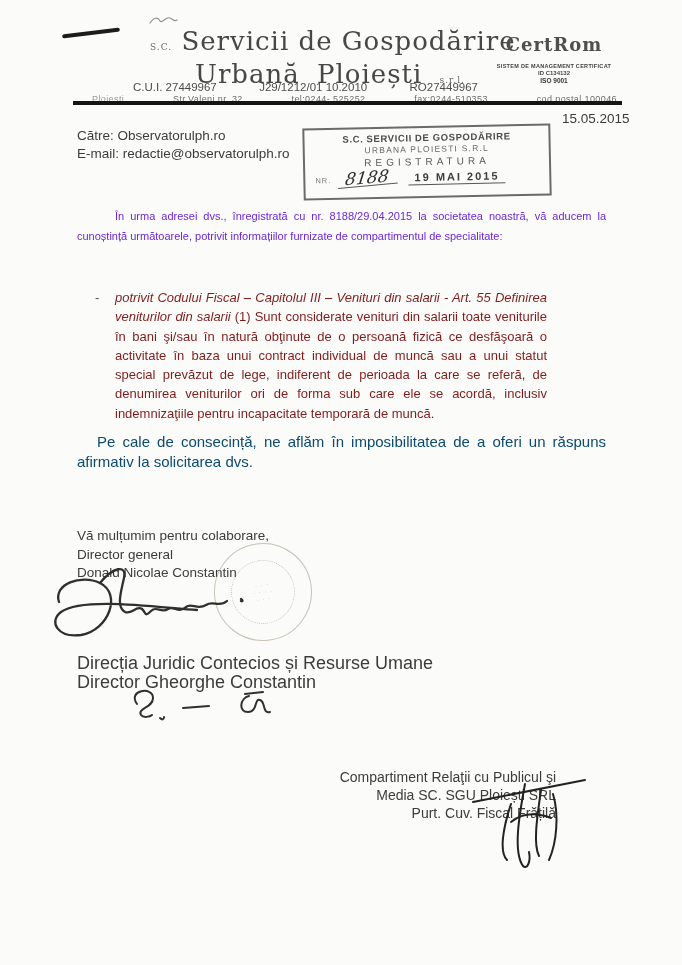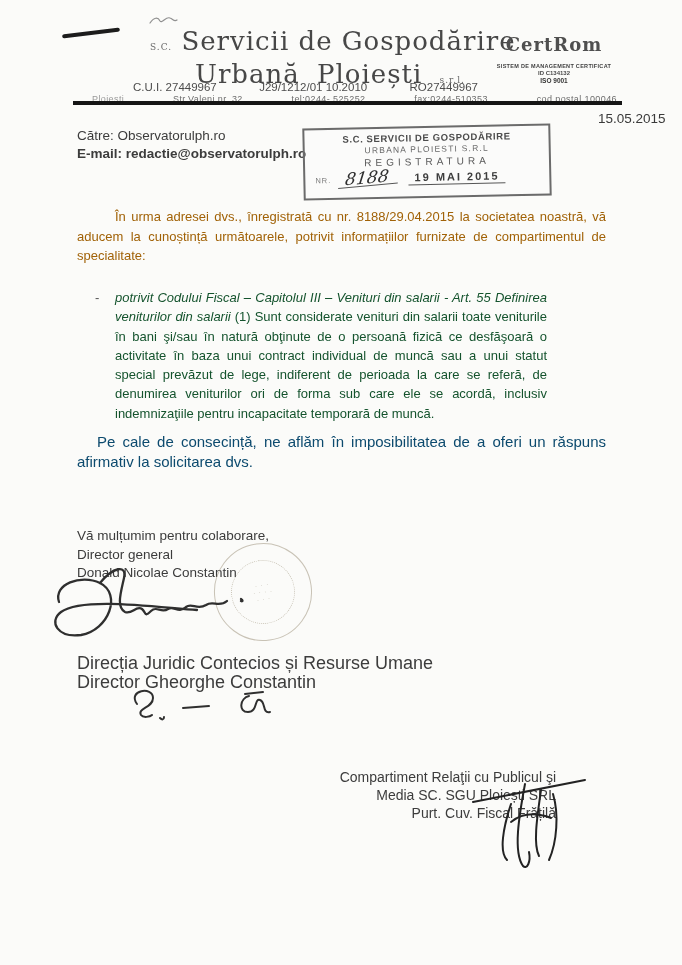--- a/index.html
+++ b/index.html
@@ -25,44 +25,44 @@
   .cert{position:absolute;left:484px;top:34px;width:140px;text-align:center;}
   .cert .brand{font-family:"DejaVu Serif", serif;font-weight:bold;font-size:18px;color:#4f4f4f;letter-spacing:1px;}
   .cert .c1{margin-top:8px;font-size:5.5px;font-weight:bold;color:#3e3e3e;letter-spacing:.3px;}
   .cert .c2{font-size:6px;font-weight:bold;color:#4a4a4a;margin-top:1px;}
   .cert .c3{font-size:6.5px;font-weight:bold;color:#333;margin-top:1px;}
   .info1{position:absolute;left:133px;top:81px;width:345px;display:flex;justify-content:space-between;font-size:11.5px;color:#4c4c4c;white-space:nowrap;}
   .info2{position:absolute;left:92px;top:94px;width:525px;display:flex;justify-content:space-between;font-size:9px;color:#6d6d6d;letter-spacing:.4px;white-space:nowrap;}
   .info2 .faint{color:#9a9a9a;}
   .rule{position:absolute;left:73px;top:101px;width:549px;height:3.5px;background:#151515;}
   
-  .date{position:absolute;left:562px;top:111px;font-size:13.5px;color:#3a3a3a;margin-left:36px;}
+  .date{position:absolute;left:562px;top:111px;font-size:13.5px;color:#3a3a3a;}
   .to-line{position:absolute;left:77px;top:128px;font-size:13.5px;}
-  .email-line{position:absolute;left:77px;top:146px;font-size:13.5px;font-weight:bold;}
+  .email-line{position:absolute;left:77px;top:146px;font-size:13.5px;}
   .reg-stamp{
     position:absolute;left:303px;top:126px;width:244px;height:68px;
     border:2px solid #6b6b6b;transform:rotate(-1.2deg);
     text-align:center;color:#555;background:rgba(255,255,255,.15);
   }
   .reg-stamp .s1{margin-top:4px;font-size:9.5px;font-weight:bold;letter-spacing:.6px;color:#4c4c4c;}
   .reg-stamp .s2{font-size:8.5px;letter-spacing:1.2px;color:#686868;margin-top:1px;}
   .reg-stamp .s3{font-size:10px;letter-spacing:4px;color:#5a5a5a;margin-top:2px;}
   .reg-stamp .row{display:flex;align-items:flex-end;justify-content:flex-start;margin:2px 10px 0 10px;}
   .reg-stamp .nr{font-size:7.5px;color:#7a7a7a;letter-spacing:1px;margin-right:8px;margin-bottom:2px;}
   .reg-stamp .hand{
     font-family:"DejaVu Serif", serif;font-style:italic;font-size:17px;color:#2e2e2e;
     transform:skewX(-12deg) rotate(-4deg);border-bottom:1px solid #555;
     padding:0 10px 0 6px;line-height:15px;
   }
   .reg-stamp .sdate{font-size:11px;font-weight:bold;letter-spacing:2px;color:#3d3d3d;border-bottom:1px solid #555;margin-left:10px;padding:0 6px 1px 6px;}
   
-  .para1{position:absolute;left:77px;top:207px;width:529px;font-size:13px;line-height:19.5px;text-align:justify;text-indent:38px;color:#a16207;}
+  .para1{position:absolute;left:77px;top:207px;width:529px;font-size:11px;line-height:19.5px;text-align:justify;text-indent:38px;color:#6d28d9;}
   .bullet{position:absolute;left:95px;top:288px;width:452px;}
   .bullet .marker{position:absolute;left:0;top:2px;font-size:13px;color:#555;}
-  .bullet .text{margin-left:20px;width:432px;font-size:13px;line-height:19.3px;text-align:justify;color:#14532d;}
+  .bullet .text{margin-left:20px;width:432px;font-size:13px;line-height:19.3px;text-align:justify;color:#7f1d1d;}
   .bullet .it{font-style:italic;}
   .para2{position:absolute;left:77px;top:432px;width:529px;font-size:15px;line-height:19.5px;text-align:justify;text-indent:20px;color:#0c4a6e;}
   
   .close1{position:absolute;left:77px;top:527px;font-size:13.5px;line-height:18.5px;}
   .close2{position:absolute;left:77px;top:654px;font-size:18px;line-height:18.5px;}
   .pr-block{position:absolute;left:330px;top:768px;width:226px;text-align:right;font-size:14px;line-height:18px;}
   .sig{position:absolute;}
   .round-seal{
     position:absolute;left:214px;top:543px;width:96px;height:96px;border-radius:50%;
     border:1.5px solid rgba(158,148,125,.55);transform:rotate(-8deg);

